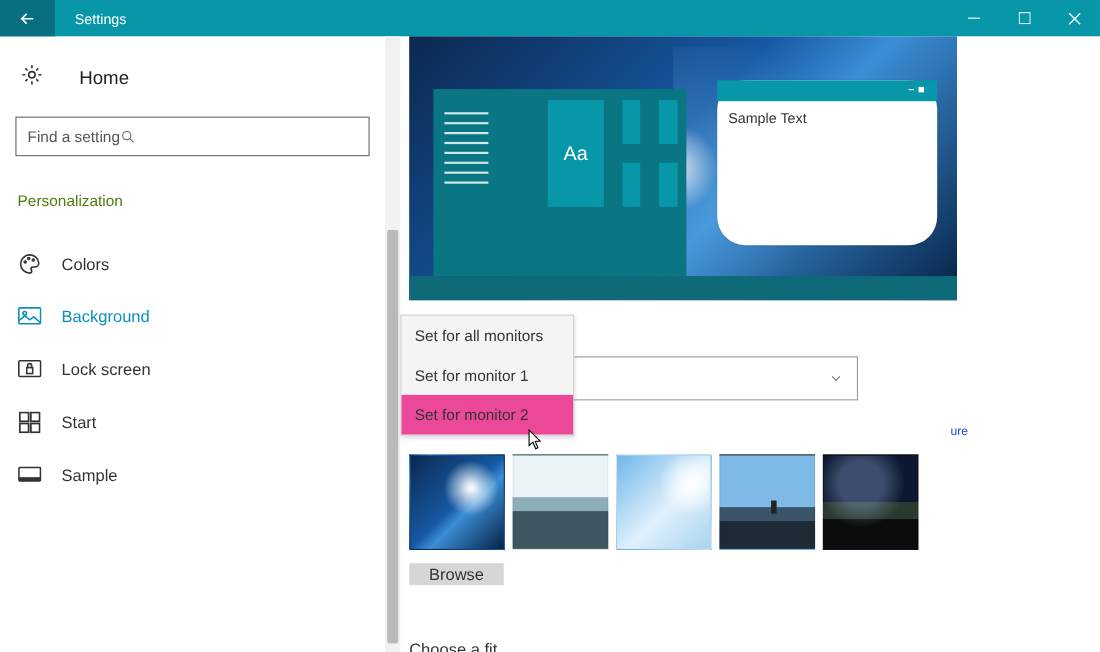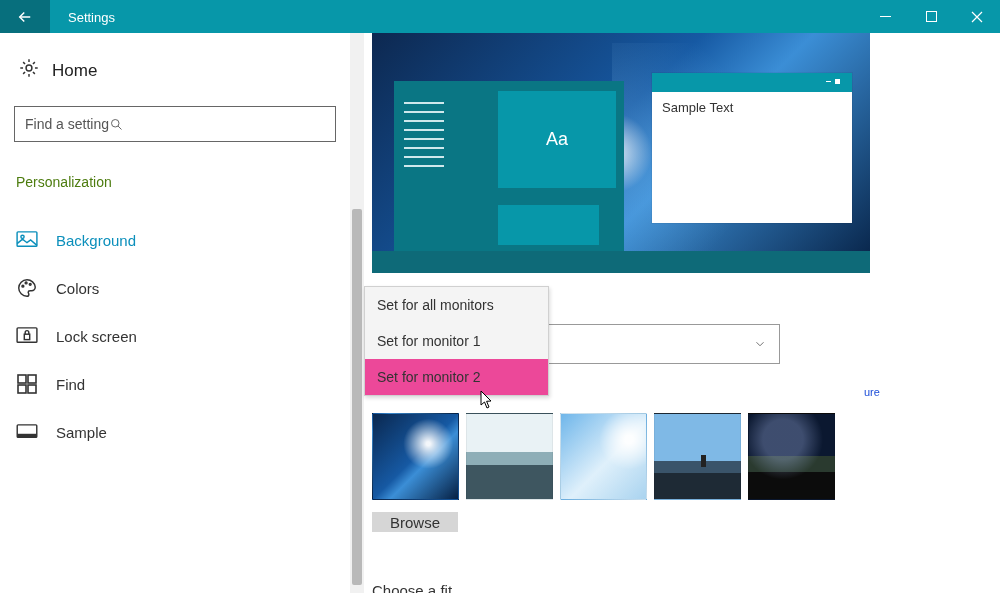--- a/index.html
+++ b/index.html
@@ -45,21 +45,21 @@
     height: calc(100% - 33px);
     position: relative;
   }
   .sidebar {
     width: 350px;
     padding: 18px 14px 0 14px;
   }
   .home-row {
     display: flex;
     align-items: center;
-    gap: 12px;
+    gap: 32px;
     padding: 6px 4px;
     font-size: 17px;
     color: #222;
   }
   .search {
     margin-top: 16px;
     border: 1.5px solid #666;
     height: 36px;
     display: flex;
     align-items: center;
@@ -122,27 +122,28 @@
     position:absolute; left:22px; bottom:22px; width:230px; height:170px;
     background:#0a7684; display:flex;
   }
   .preview .desk-startleft {
     width:60px; padding:14px 10px;
   }
   .preview .desk-startleft div {
     height:2px; background:#cfe8ec; margin:7px 0;
   }
   .preview .desk-starttiles {
-    flex:1; display:grid; grid-template-columns: 1fr; grid-template-rows: repeat(4,40px); gap:17px; padding:10px 8px 0 0;margin-left:44px;
+    flex:1; display:grid; grid-template-columns: 1fr 1fr 1fr 1fr; grid-template-rows: repeat(4,40px); gap:17px; padding:10px 8px 0 0;margin-left:44px;
   }
   .tile { background:#0797a9; }
   .tile.big { grid-column: 1 / span 2; grid-row: 1 / span 2; display:flex; align-items:center; justify-content:center; color:#fff; font-size:18px; }
   .preview .desk-window {
     position:absolute; right:18px; top:40px; width:200px; height:150px; background:#fff;
     box-shadow: 0 0 0 1px rgba(0,0,0,.05);
+    border-radius: 26px;
   }
   .preview .desk-window .wtitle {
     height:19px; background:#0797a9; position:relative;
   }
   .preview .desk-window .wtitle::after {
     content:""; position:absolute; right:4px; top:3px; width:22px; height:10px;
     background:
       linear-gradient(#fff,#fff) left/5px 1px no-repeat,
       linear-gradient(#fff,#fff) center/5px 5px no-repeat;
   }
@@ -182,21 +183,21 @@
     position:absolute; left:8px; top:479px;
     background:#d6d6d6; border:none; height:20px; padding:0 18px;
     font-size:15px; color:#333;
   }
   .fit-label {
     position:absolute; left:8px; top:549px; font-size:15px; color:#333;
   }
 
   .context-menu {
     position:absolute; left:364px; top:253px;
-    width:185px; background:#f4f4f4; border:1px solid #d0d0d0;
+    width:158px; background:#f4f4f4; border:1px solid #d0d0d0;
     box-shadow: 1px 2px 4px rgba(0,0,0,.15);
   }
   .context-item {
     padding:10px 12px; font-size:14px; color:#333;
   }
   .context-item.hover { background:#ec4899; }
   .cursor {
     position:absolute; left:480px; top:357px; width:14px; height:20px;
   }
 </style>
@@ -245,61 +246,61 @@
       <span>Find a setting</span>
       <svg width="15" height="15" viewBox="0 0 24 24" fill="none" stroke="#666" stroke-width="1.6">
           <circle cx="10" cy="10" r="6"></circle>
           <path d="M20 20l-5.5-5.5"></path>
         </svg>
     </div>
 
     <div class="cat">Personalization</div>
 
     <div class="navlist">
-      <div class="navitem active">
-        <span class="navicon">
-          <svg width="22" height="18" viewBox="0 0 24 20" fill="none" stroke="#0b8fbb" stroke-width="1.6">
-              <rect x="1" y="1" width="22" height="16" rx="1"></rect>
-              <circle cx="7" cy="6.5" r="1.8"></circle>
-              <path d="M1 14l6-5 5 4 4-3 7 6"></path>
-            </svg>
-        </span>
-        <span>Background</span>
-      </div>
       <div class="navitem">
         <span class="navicon">
           <svg width="22" height="22" viewBox="0 0 24 24" fill="none" stroke="#333" stroke-width="1.6">
               <path d="M12 3a9 9 0 1 0 0 18c1.5 0 2-1 2-2s-.7-1.6-.7-2.4c0-1.2 1-1.6 2-1.6h1.7A4 4 0 0 0 21 11 9 9 0 0 0 12 3z"></path>
               <circle cx="7.5" cy="10" r="1"></circle>
               <circle cx="11" cy="6.5" r="1"></circle>
               <circle cx="15.5" cy="8" r="1"></circle>
             </svg>
         </span>
         <span>Colors</span>
       </div>
+      <div class="navitem active">
+        <span class="navicon">
+          <svg width="22" height="18" viewBox="0 0 24 20" fill="none" stroke="#0b8fbb" stroke-width="1.6">
+              <rect x="1" y="1" width="22" height="16" rx="1"></rect>
+              <circle cx="7" cy="6.5" r="1.8"></circle>
+              <path d="M1 14l6-5 5 4 4-3 7 6"></path>
+            </svg>
+        </span>
+        <span>Background</span>
+      </div>
       <div class="navitem">
         <span class="navicon">
           <svg width="22" height="18" viewBox="0 0 24 20" fill="none" stroke="#333" stroke-width="1.6">
               <rect x="1" y="1" width="22" height="16" rx="1"></rect>
               <rect x="9" y="8" width="6" height="6"></rect>
               <path d="M10 8V6a2 2 0 0 1 4 0v2"></path>
             </svg>
         </span>
         <span>Lock screen</span>
       </div>
       <div class="navitem">
         <span class="navicon">
           <svg width="20" height="20" viewBox="0 0 20 20" fill="none" stroke="#333" stroke-width="1.6">
               <rect x="1" y="1" width="8" height="8"></rect>
               <rect x="11" y="1" width="8" height="8"></rect>
               <rect x="1" y="11" width="8" height="8"></rect>
               <rect x="11" y="11" width="8" height="8"></rect>
             </svg>
         </span>
-        <span>Find</span>
+        <span>Start</span>
       </div>
       <div class="navitem">
         <span class="navicon">
           <svg width="22" height="16" viewBox="0 0 24 18" fill="none" stroke="#333" stroke-width="1.6">
               <rect x="1" y="1" width="22" height="14" rx="1"></rect>
               <rect x="1" y="11" width="22" height="4" fill="#333" stroke="none"></rect>
             </svg>
         </span>
         <span>Sample</span>
       </div>

